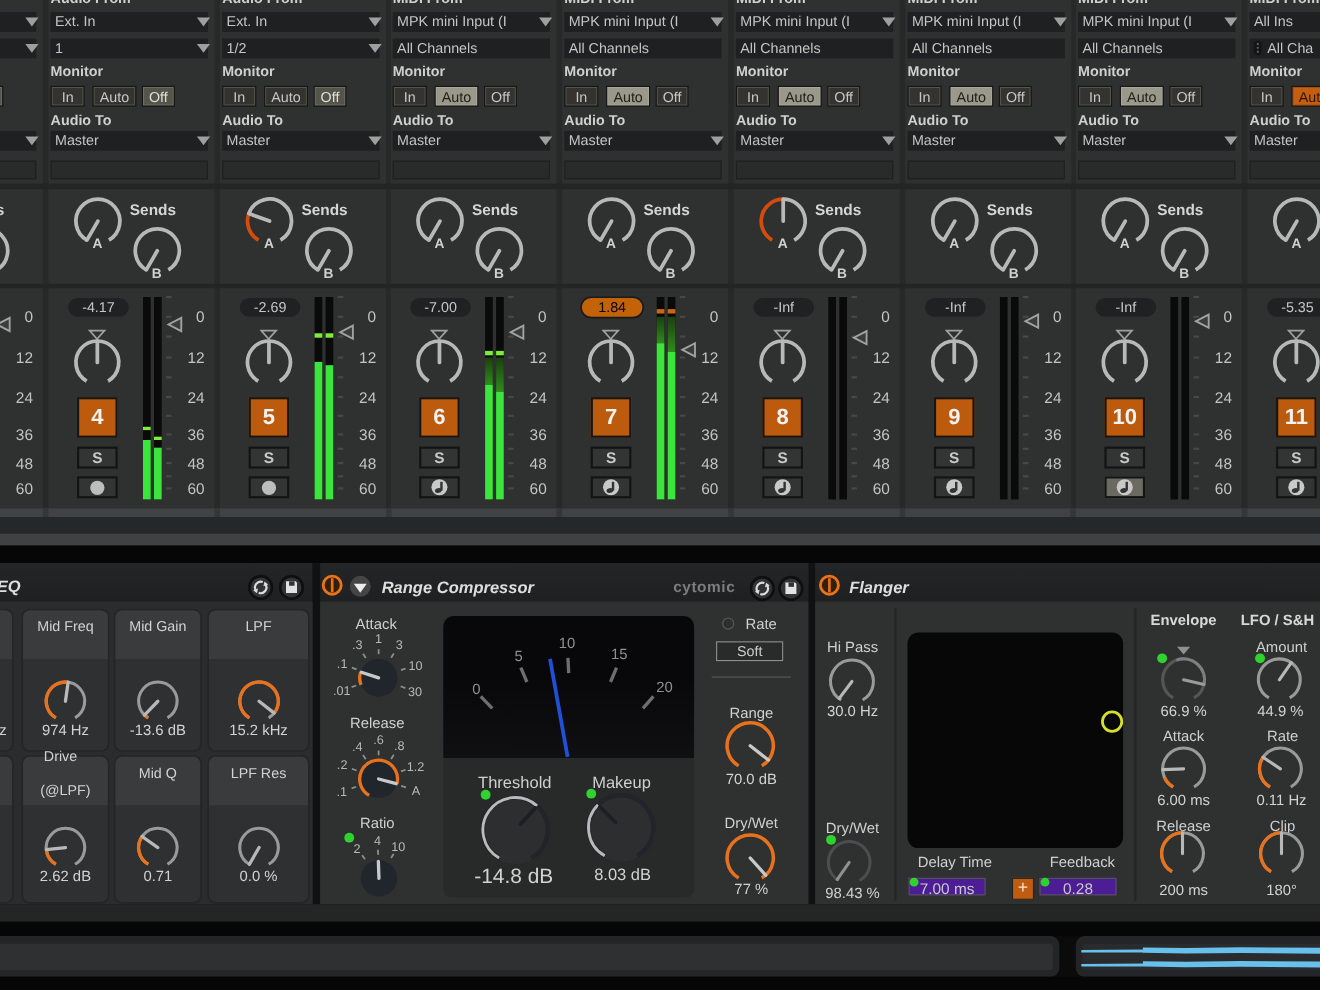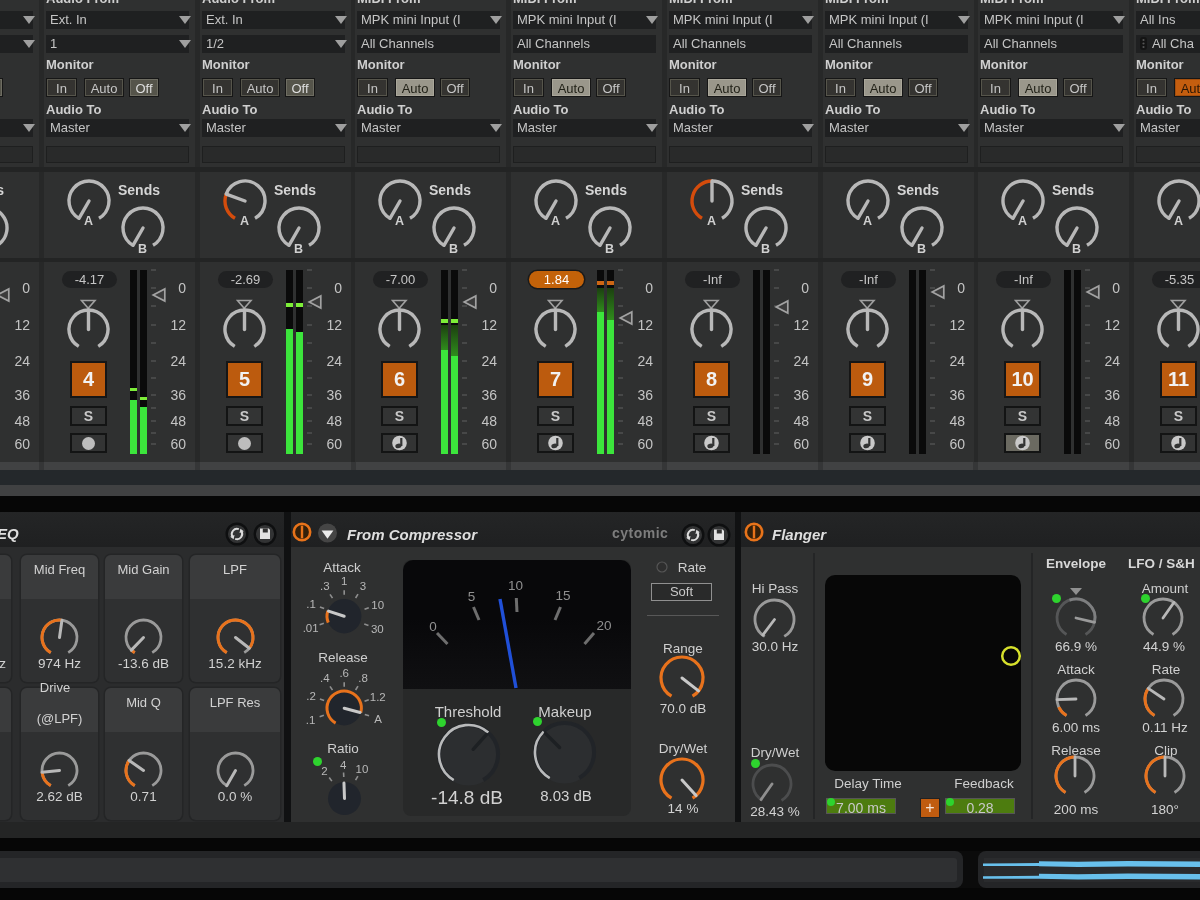--- a/index.html
+++ b/index.html
@@ -7,37 +7,37 @@
 .hdr{position:absolute;left:2px;top:-9px;font-weight:bold;font-size:13px;color:#cfcfcf;white-space:nowrap}
 .dd{position:absolute;left:2px;width:143px;height:18px;background:#1f2021;color:#c5c5c5;font-size:13px;line-height:18px;padding-left:4px;box-sizing:border-box;white-space:nowrap;overflow:hidden}
 .dda{position:absolute;right:4px;top:6px;width:0;height:0;border-left:6.5px solid transparent;border-right:6.5px solid transparent;border-top:8px solid #9f9f9f}
 .blab{position:absolute;left:2px;font-weight:bold;font-size:13px;color:#cfcfcf;white-space:nowrap}
 .mbtn{position:absolute;height:17px;font-size:13px;color:#c6c6c6;background:#343330;border:1px solid #56554b;outline:1px solid #161616;text-align:center;line-height:17px;box-sizing:border-box}
 .mbtn.sel{background:#9a978b;color:#222218;border-color:#aaa79a}
 .mbtn.dimsel{background:#55544a;color:#dedede;border-color:#6e6d62}
 .mbtn.osel{background:#c55e0f;color:#2b1706;border-color:#a44f0e}
 .blank{position:absolute;left:2px;width:143px;height:17px;background:#292a2a;border:1px solid #1e1f1f;box-sizing:border-box}
 .pill{position:absolute;width:55px;height:17px;border-radius:9px;background:#202122;color:#c6c6c6;font-size:13px;line-height:17px;text-align:center}
-.pill.o{background:#c36209;color:#ffffff;box-shadow:0 0 0 1.5px #1a1a1a}
+.pill.o{background:#c36209;color:#000000;box-shadow:0 0 0 1.5px #1a1a1a}
 .numb{position:absolute;width:37px;height:37px;background:#bc5b0e;border:2px solid #161616;box-sizing:border-box;color:#f2f2f2;font-weight:bold;font-size:20px;text-align:center;line-height:33px}
 .sqb{position:absolute;width:37px;height:20px;background:#333434;border:2px solid #131414;box-sizing:border-box;color:#c9c9c9;font-weight:bold;font-size:14px;text-align:center;line-height:16px}
 .meter{position:absolute;width:7px;background:#0a0a0a}
 .tick{position:absolute;width:5px;height:2px;background:#474848}
 .snum{position:absolute;width:31px;text-align:right;font-size:14px;color:#c4c4c4}
 .sends-label{position:absolute;font-weight:bold;font-size:14px;color:#d5d5d5}
 .ab{position:absolute;font-weight:bold;font-size:12.5px;color:#d0d0d0}
 .dtitle{font-style:italic;font-weight:bold;font-size:15px;color:#dedede;position:absolute;white-space:nowrap}
 .dlab{position:absolute;font-size:13.5px;color:#cfcfcf;text-align:center;white-space:nowrap}
 .dval{position:absolute;font-size:13.5px;color:#d2d2d2;text-align:center;white-space:nowrap}
 .cell{position:absolute;background:#2f3031;border-radius:6px;box-shadow:0 0 0 1.5px #242526}
 .cellhd{position:absolute;left:0;right:0;top:0;background:#3a3b3c;border-radius:6px 6px 0 0}
 .celllab{position:absolute;left:0;right:0;font-size:13px;color:#d2d2d2;text-align:center}
 .led{position:absolute;border-radius:50%;background:#2ed32e}
 .vline{position:absolute;width:2px;background:#242526}
-.field{position:absolute;height:16px;background:#4d7c0f;border:1px solid #565656;box-sizing:border-box;color:#c9c9c9;font-size:14px;text-align:center;line-height:18px}
+.field{position:absolute;height:16px;background:#4c1d95;border:1px solid #565656;box-sizing:border-box;color:#c9c9c9;font-size:14px;text-align:center;line-height:18px}
 </style></head><body>
 
 <div class="abs" style="left:0;top:0;width:1200px;height:462px;background:#272828"></div>
 <div class="strip" style="left:-112px">
     <div class="dd" style="top:11px">Ext. In</div>
     <div class="dda" style="top:16px"></div>
     <div class="dd" style="top:35px">1</div>
     <div class="dda" style="top:40px"></div>
     <div class="mbtn dimsel" style="left:86px;top:79px;width:28px">Off</div>
     <div class="dd" style="top:119px">Master</div>
@@ -656,21 +656,21 @@
 <div class="cellhd" style="left:-62px;top:688px;width:73px;height:44px"></div>
 
 <svg class="abs" style="left:292px;top:522px" width="20" height="20">
     <circle cx="10" cy="10" r="8.2" fill="#34200a" stroke="#e8731a" stroke-width="2.6"></circle>
     <line x1="10" y1="3.6" x2="10" y2="16.4" stroke="#e8731a" stroke-width="2.4"></line>
   </svg>
 <svg class="abs" style="left:318px;top:523px" width="20" height="20">
     <circle cx="9.5" cy="10" r="9.5" fill="#454545"></circle>
     <path d="M3.6 7.6 L15.4 7.6 L9.5 15.8 Z" fill="#ededed"></path>
   </svg>
-<div class="dtitle" style="left:347px;top:526px">From Compressor</div>
+<div class="dtitle" style="left:347px;top:526px">Range Compressor</div>
 <div class="abs" style="left:612px;top:525px;font-weight:bold;font-size:14px;color:#7d7d7d;letter-spacing:0.5px">cytomic</div>
 <svg class="abs" style="left:681px;top:522.5px" width="24" height="24">
     <circle cx="12" cy="12" r="10.3" fill="#323334" stroke="#0e0f10" stroke-width="2.4"></circle>
     <g transform="translate(12,12)">
       <g transform="rotate(-20)">
         <path d="M -5 1.2 A 5.2 5.2 0 0 1 3.4 -4" stroke="#dcdcdc" stroke-width="2" fill="none"></path>
         <path d="M 5 -1.2 A 5.2 5.2 0 0 1 -3.4 4" stroke="#dcdcdc" stroke-width="2" fill="none"></path>
         <path d="M -7.3 0.2 L -2.7 0.2 L -5 3.8 Z" fill="#dcdcdc"></path>
         <path d="M 7.3 -0.2 L 2.7 -0.2 L 5 -3.8 Z" fill="#dcdcdc"></path>
       </g>
@@ -778,39 +778,39 @@
 <svg class="abs" style="left:654.0px;top:650.0px" width="56" height="56">
     <path d="M 17.50 46.19 A 21.00 21.00 0 1 1 38.50 46.19" stroke="#e8721c" stroke-width="3.2" fill="none" stroke-linecap="butt"></path>
     <line x1="28.00" y1="28.00" x2="44.55" y2="40.93" stroke="#c8c8c8" stroke-width="3.0" stroke-linecap="round"></line>
   </svg>
 <div class="dval" style="left:646px;top:701px;width:74px">70.0 dB</div>
 <div class="dlab" style="left:645px;top:741px;width:76px">Dry/Wet</div>
 <svg class="abs" style="left:654.0px;top:752.0px" width="56" height="56">
     <path d="M 17.50 46.19 A 21.00 21.00 0 1 1 38.50 46.19" stroke="#e8721c" stroke-width="3.2" fill="none" stroke-linecap="butt"></path>
     <line x1="28.00" y1="28.00" x2="42.05" y2="43.61" stroke="#c8c8c8" stroke-width="3.0" stroke-linecap="round"></line>
   </svg>
-<div class="dval" style="left:646px;top:801px;width:74px">14 %</div>
+<div class="dval" style="left:646px;top:801px;width:74px">77 %</div>
 <svg class="abs" style="left:744px;top:522px" width="20" height="20">
     <circle cx="10" cy="10" r="8.2" fill="#34200a" stroke="#e8731a" stroke-width="2.6"></circle>
     <line x1="10" y1="3.6" x2="10" y2="16.4" stroke="#e8731a" stroke-width="2.4"></line>
   </svg>
 <div class="dtitle" style="left:772px;top:526px">Flanger</div>
 <div class="dlab" style="left:744px;top:581px;width:62px">Hi Pass</div>
 <svg class="abs" style="left:747.5px;top:592.5px" width="53.0" height="53.0">
     <path d="M 16.75 43.39 A 19.50 19.50 0 1 1 36.25 43.39" stroke="#9a9a9a" stroke-width="2.8" fill="none" stroke-linecap="butt"></path>
     <line x1="26.50" y1="26.50" x2="14.76" y2="42.07" stroke="#b8b8b8" stroke-width="2.8" stroke-linecap="round"></line>
   </svg>
 <div class="dval" style="left:744px;top:639px;width:62px">30.0 Hz</div>
 <div class="dlab" style="left:743px;top:745px;width:64px">Dry/Wet</div>
 <div class="led" style="left:751px;top:759px;width:9px;height:9px"></div>
 <svg class="abs" style="left:746.0px;top:758.0px" width="52" height="52">
     <path d="M 16.50 42.45 A 19.00 19.00 0 1 1 35.50 42.45" stroke="#4c4d4e" stroke-width="2.8" fill="none" stroke-linecap="butt"></path>
     <line x1="26.00" y1="26.00" x2="15.10" y2="41.56" stroke="#8f8f8f" stroke-width="2.8" stroke-linecap="round"></line>
   </svg>
-<div class="dval" style="left:743px;top:804px;width:64px">28.43 %</div>
+<div class="dval" style="left:743px;top:804px;width:64px">98.43 %</div>
 <div class="vline" style="left:813px;top:553px;height:266px"></div>
 <div class="abs" style="left:825px;top:575px;width:196px;height:196px;background:#070707;border-radius:10px"></div>
 <svg class="abs" style="left:999px;top:644px" width="24" height="24">
     <circle cx="12" cy="12" r="8.8" fill="none" stroke="#d6e02c" stroke-width="2.5"></circle>
   </svg>
 <div class="dlab" style="left:827px;top:776px;width:82px">Delay Time</div>
 <div class="dlab" style="left:948px;top:776px;width:72px">Feedback</div>
 <div class="field" style="left:826px;top:798px;width:70px">7.00 ms</div>
 <div class="led" style="left:827px;top:798px;width:8px;height:8px"></div>
 <div class="abs" style="left:920px;top:798px;width:20px;height:20px;background:#c05c10;border:1px solid #222;box-sizing:border-box;color:#f5e3d4;font-size:16px;text-align:center;line-height:17px">+</div>

